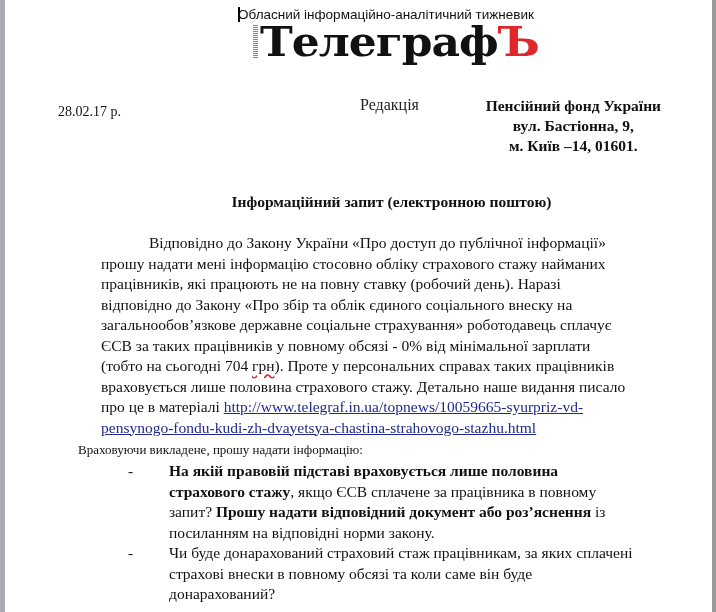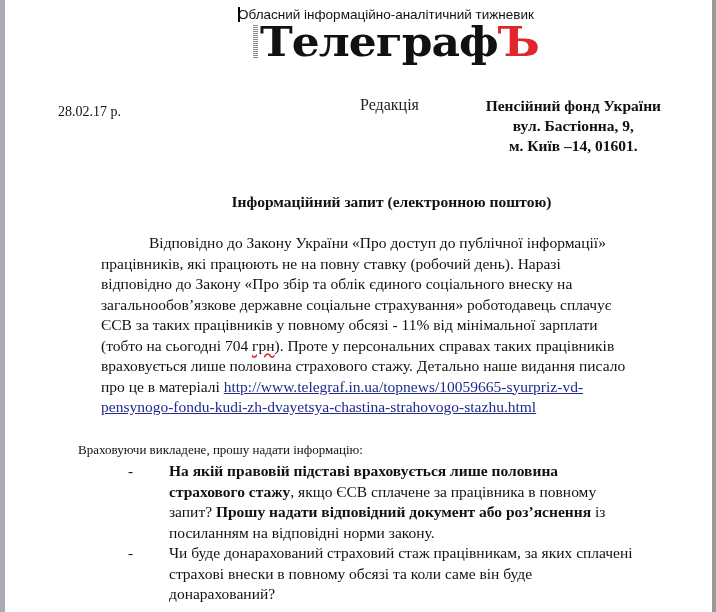--- a/index.html
+++ b/index.html
@@ -77,24 +77,25 @@
   <div class="addr">
     <div>Пенсійний фонд України</div>
     <div>вул. Бастіонна, 9,</div>
     <div>м. Київ –14, 01601.</div>
   </div>
 
   <div class="title">Інформаційний запит (електронною поштою)</div>
 
   <div class="body-text">
     <span class="line indent">Відповідно до Закону України «Про доступ до публічної інформації»</span>
+    <span class="line">прошу надати мені інформацію стосовно обліку страхового стажу найманих</span>
     <span class="line">працівників, які працюють не на повну ставку (робочий день). Наразі</span>
     <span class="line">відповідно до Закону «Про збір та облік єдиного соціального внеску на</span>
     <span class="line">загальнообов’язкове державне соціальне страхування»  роботодавець сплачує</span>
-    <span class="line">ЄСВ за таких працівників у повному обсязі  - 11% від мінімальної зарплати</span>
+    <span class="line">ЄСВ за таких працівників у повному обсязі  - 0% від мінімальної зарплати</span>
     <span class="line"><span>(тобто на сьогодні 704 </span><span class="squiggle">грн</span><span>). Проте у персональних справах таких працівників</span></span>
     <span class="line">враховується лише половина страхового стажу. Детально наше видання писало</span>
     <span class="line"><span>про це в матеріалі </span><span class="link">http://www.telegraf.in.ua/topnews/10059665-syurpriz-vd-</span></span>
     <span class="line"><span class="link">pensynogo-fondu-kudi-zh-dvayetsya-chastina-strahovogo-stazhu.html</span></span>
   </div>
 
   <div class="intro">Враховуючи викладене, прошу надати інформацію:</div>
 
   <div class="list">
     <div class="li">

